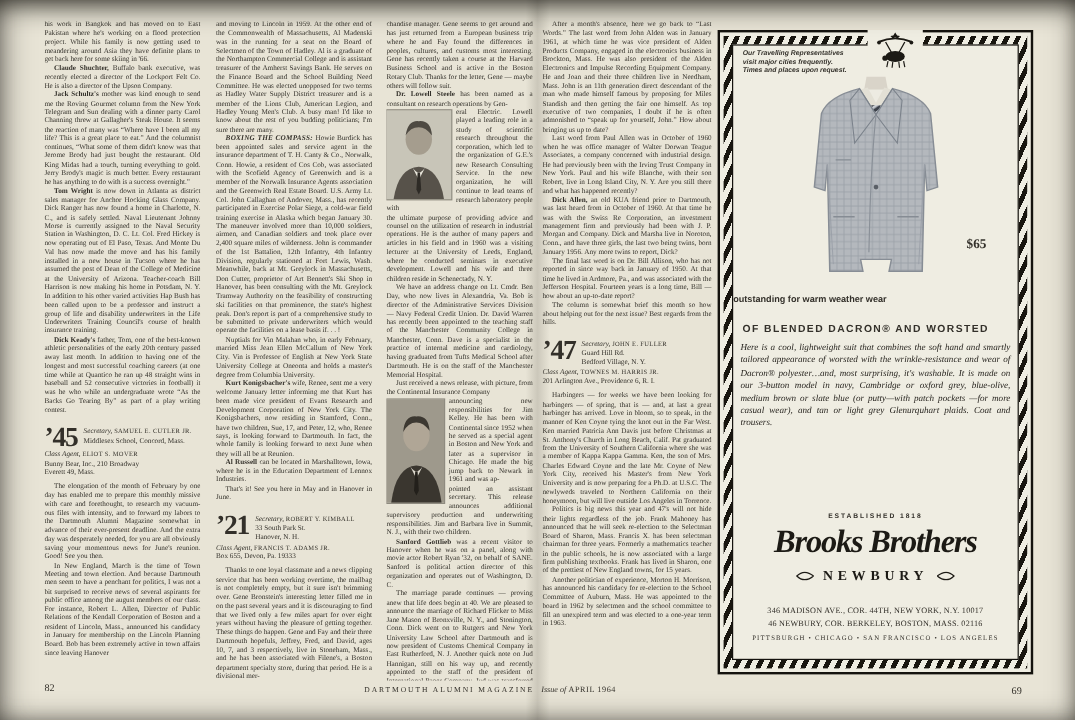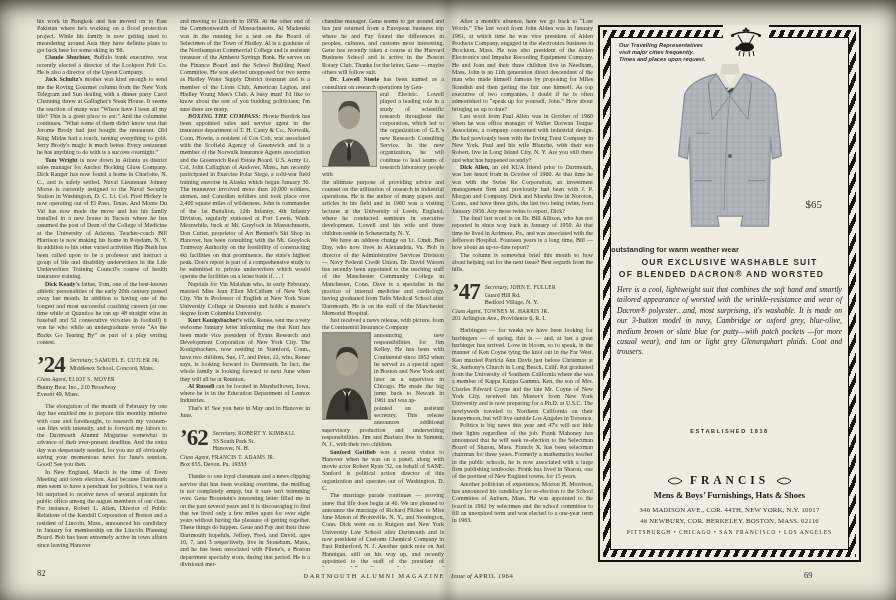--- a/index.html
+++ b/index.html
@@ -23,38 +23,38 @@
   .yr{font-weight:bold;font-size:23px;line-height:19px;letter-spacing:-1px;}
   .sechead{font-size:6px;line-height:7.2px;padding-top:2px;}
   .caps{font-size:5.4px;letter-spacing:.3px;}
   .agent{font-size:6px;line-height:7.2px;margin:2px 0 5px 0;text-align:left;}
   .pre{white-space:pre-line;}
   .photo{float:left;margin:1px 4px 1px 0;background:#c9c5ba;box-shadow:0 0 0 1px #8f8b80;}
   .ph1{width:54px;height:74px;}
   .ph2{width:48px;height:86px;}
   
   .f68{position:absolute;left:37px;top:568px;font-size:8.5px;z-index:3;}
-  .f69{position:absolute;left:804px;top:570px;font-size:8.5px;z-index:10;}
+  .f69{position:absolute;left:843px;top:570px;font-size:8.5px;z-index:10;}
   .fmag{position:absolute;left:240px;top:572px;width:205px;text-align:right;
         font-size:6.3px;letter-spacing:1.6px;z-index:3;}
   .fiss{position:absolute;left:451px;top:572px;font-size:6.8px;z-index:3;}
   .fiss i{font-style:italic;}
   .fiss .sc{letter-spacing:.5px;}
   
   .ad{position:absolute;left:598px;top:25px;width:259px;height:533px;background:#efede2;
       border:2px solid #14120e;z-index:3;}
   .ad-band{position:absolute;inset:3px;
       background:repeating-linear-gradient(115deg,#18150f 0 4px,#efede2 4px 8.5px);}
   .ad-inner{position:absolute;inset:10px;background:#efede2;border:1px solid #14120e;}
   .ad-note{position:absolute;left:8px;top:4px;width:108px;
       font-family:"Liberation Sans",sans-serif;font-weight:bold;font-style:italic;
       font-size:5.7px;line-height:7px;text-align:left;}
   .fleece{position:absolute;left:112px;top:-13px;background:#efede2;padding:0 6px;}
   .suit-wrap{position:absolute;left:0;right:0;top:24px;height:170px;text-align:center;}
-  .price{position:absolute;right:26px;top:160px;font-weight:normal;font-size:11px;}
+  .price{position:absolute;right:26px;top:160px;font-weight:bold;font-size:11px;}
   .tagline{position:absolute;left:0;right:0;top:207px;text-align:left;
       font-family:"Liberation Sans",sans-serif;font-weight:bold;font-size:7.6px;}
   .hl1{position:absolute;left:0;right:0;top:219px;text-align:center;
       font-family:"Liberation Sans",sans-serif;font-weight:bold;font-size:8.6px;letter-spacing:1.2px;}
   .hl2{position:absolute;left:0;right:16px;top:231px;text-align:center;
       font-family:"Liberation Sans",sans-serif;font-weight:bold;font-size:8.6px;letter-spacing:1.2px;}
   .ad-body{position:absolute;left:6px;right:6px;top:247px;font-size:7.6px;line-height:10.4px;
       text-align:justify;color:#26231e;font-style:italic;}
   .estb{position:absolute;left:0;right:0;top:390px;text-align:center;
       font-family:"Liberation Sans",sans-serif;font-weight:bold;font-size:5.6px;letter-spacing:1.6px;}
@@ -76,21 +76,21 @@
 
   <div class="col" style="left:37px;width:130px;">
     <div class="seg cont">
         <p class="para">his work in Bangkok and has moved on to East Pakistan where he's working on a flood protection project. While his family is now getting used to meandering around Asia they have definite plans to get back here for some skiing in '66.</p>
         <p class="para"><b class="lead">Claude Shuchter, </b>Buffalo bank executive, was recently elected a director of the Lockport Felt Co. He is also a director of the Upson Company.</p>
         <p class="para"><b class="lead">Jack Schultz's </b>mother was kind enough to send me the Roving Gourmet column from the New York Telegram and Sun dealing with a dinner party Carol Channing threw at Gallagher's Steak House. It seems the reaction of many was “Where have I been all my life? This is a great place to eat.” And the columnist continues, “What some of them didn't know was that Jerome Brody had just bought the restaurant. Old King Midas had a touch, turning everything to gold. Jerry Brody's magic is much better. Every restaurant he has anything to do with is a success overnight.”</p>
         <p class="para"><b class="lead">Tom Wright </b>is now down in Atlanta as district sales manager for Anchor Hocking Glass Company. Dick Ranger has now found a home in Charlotte, N. C., and is safely settled. Naval Lieutenant Johnny Morse is currently assigned to the Naval Security Station in Washington, D. C. Lt. Col. Fred Hickey is now operating out of El Paso, Texas. And Monte Du Val has now made the move and has his family installed in a new house in Tucson where he has assumed the post of Dean of the College of Medicine at the University of Arizona. Teacher-coach Bill Harrison is now making his home in Potsdam, N. Y. In addition to his other varied activities Hap Bush has been called upon to be a professor and instruct a group of life and disability underwriters in the Life Underwriters Training Council's course of health insurance training.</p>
         <p class="para"><b class="lead">Dick Keady's </b>father, Tom, one of the best-known athletic personalities of the early 20th century passed away last month. In addition to having one of the longest and most successful coaching careers (at one time while at Quantico he ran up 48 straight wins in baseball and 52 consecutive victories in football) it was he who while an undergraduate wrote “As the Backs Go Tearing By” as part of a play writing contest.</p>
       </div>
     <div class="class-head">
-      <span class="yr">’24</span>
+      <span class="yr">’45</span>
       <div class="sechead">
         <i>Secretary,</i>
         <span class="caps">SAMUEL E. CUTLER JR.</span>
         <div class="pre">Middlesex School, Concord, Mass.</div>
       </div>
     </div>
     <div class="agent">
       <i>Class Agent,</i>
       <span class="caps">ELIOT S. MOVER</span>
       <div class="pre">Bunny Bear, Inc., 210 Broadway
@@ -105,21 +105,21 @@
   <div class="col" style="left:180px;width:130px;">
     <div class="seg cont">
         <p class="para">and moving to Lincoln in 1959. At the other end of the Commonwealth of Massachusetts, Al Madenski was in the running for a seat on the Board of Selectmen of the Town of Hadley. Al is a graduate of the Northampton Commercial College and is assistant treasurer of the Amherst Savings Bank. He serves on the Finance Board and the School Building Need Committee. He was elected unopposed for two terms as Hadley Water Supply District treasurer and is a member of the Lions Club, American Legion, and Hadley Young Men's Club. A busy man! I'd like to know about the rest of you budding politicians; I'm sure there are many.</p>
         <p class="para"><b class="lead-italic">BOXING THE COMPASS: </b>Howie Burdick has been appointed sales and service agent in the insurance department of T. H. Canty &amp; Co., Norwalk, Conn. Howie, a resident of Cos Cob, was associated with the Scofield Agency of Greenwich and is a member of the Norwalk Insurance Agents association and the Greenwich Real Estate Board. U.S. Army Lt. Col. John Callaghan of Andover, Mass., has recently participated in Exercise Polar Siege, a cold-war field training exercise in Alaska which began January 30. The maneuver involved more than 10,000 soldiers, airmen, and Canadian soldiers and took place over 2,400 square miles of wilderness. John is commander of the 1st Battalion, 12th Infantry, 4th Infantry Division, regularly stationed at Fort Lewis, Wash. Meanwhile, back at Mt. Greylock in Massachusetts, Don Cutter, proprietor of Art Bennett's Ski Shop in Hanover, has been consulting with the Mt. Greylock Tramway Authority on the feasibility of constructing ski facilities on that prominence, the state's highest peak. Don's report is part of a comprehensive study to be submitted to private underwriters which would operate the facilities on a lease basis if. . . !</p>
         <p class="para">Nuptials for Vin Malahan who, in early February, married Miss Jean Ellen McCallum of New York City. Vin is Professor of English at New York State University College at Oneonta and holds a master's degree from Columbia University.</p>
         <p class="para"><b class="lead">Kurt Konigsbacher's </b>wife, Renee, sent me a very welcome January letter informing me that Kurt has been made vice president of Evans Research and Development Corporation of New York City. The Konigsbachers, now residing in Stamford, Conn., have two children, Sue, 17, and Peter, 12, who, Renee says, is looking forward to Dartmouth. In fact, the whole family is looking forward to next June when they will all be at Reunion.</p>
         <p class="para"><b class="lead">Al Russell </b>can be located in Marshalltown, Iowa, where he is in the Education Department of Lennox Industries.</p>
         <p class="para">That's it! See you here in May and in Hanover in June.</p>
       </div>
     <div class="class-head">
-      <span class="yr">’62</span>
+      <span class="yr">’21</span>
       <div class="sechead">
         <i>Secretary,</i>
         <span class="caps">ROBERT Y. KIMBALL</span>
         <div class="pre">33 South Park St.
 Hanover, N. H.</div>
       </div>
     </div>
     <div class="agent">
       <i>Class Agent,</i>
       <span class="caps">FRANCIS T. ADAMS JR.</span>
@@ -238,34 +238,33 @@
           <path d="M74 12 L60 34 L78 58 L82 22 Z" fill="url(#pl)" stroke="#7b828b" stroke-width="0.9"></path>
           <path d="M60 34 C57 62 56 86 55 112 L54 150" fill="none" stroke="#8a9098" stroke-width="1"></path>
           <circle cx="60" cy="95" r="2" fill="#5a5f66"></circle>
           <path d="M26 72 h13" stroke="#868c94" stroke-width="1"></path>
           <path d="M24 120 h18 M78 120 h18" stroke="#868c94" stroke-width="1.2"></path>
           <path d="M19 76 L24 160 M101 76 L96 160" stroke="#9aa0a8" stroke-width="0.8"></path>
         </svg>
       </div>
       <div class="price">$65</div>
       <div class="tagline">outstanding for warm weather wear</div>
-      <div class="hl1">OUR EXCLUSIVE WASHABLE SUIT</div>
       <div class="hl2">OF BLENDED DACRON® AND WORSTED</div>
       <div class="ad-body">Here is a cool, lightweight suit that combines the soft hand and smartly tailored appearance of worsted with the wrinkle-resistance and wear of Dacron® polyester…and, most surprising, it's washable. It is made on our 3-button model in navy, Cambridge or oxford grey, blue-olive, medium brown or slate blue (or putty—with patch pockets —for more casual wear), and tan or light grey Glenurquhart plaids. Coat and trousers.</div>
       <div class="estb">ESTABLISHED 1818</div>
+      <div class="brand">Brooks Brothers</div>
       <div class="clothing">
         <svg width="16" height="8" viewBox="0 0 16 8">
             <path d="M15 4 C10 0 5 0 1 4 C5 8 10 8 15 4" fill="none" stroke="#1c1a15" stroke-width="1"></path>
           </svg>
-        <span>FRANCIS</span>
+        <span>NEWBURY</span>
         <svg width="16" height="8" viewBox="0 0 16 8">
             <path d="M1 4 C6 0 11 0 15 4 C11 8 6 8 1 4" fill="none" stroke="#1c1a15" stroke-width="1"></path>
           </svg>
       </div>
-      <div class="mens">Mens &amp; Boys’ Furnishings, Hats &amp; Shoes</div>
       <div class="addr1">346 MADISON AVE., COR. 44TH, NEW YORK, N.Y. 10017</div>
       <div class="addr2">46 NEWBURY, COR. BERKELEY, BOSTON, MASS. 02116</div>
       <div class="cities">PITTSBURGH  •  CHICAGO  •  SAN FRANCISCO  •  LOS ANGELES</div>
     </div>
   </div>
 
   <div class="f68">82</div>
   <div class="fmag">DARTMOUTH ALUMNI MAGAZINE</div>
   <div class="fiss">
     <i>Issue of</i>

